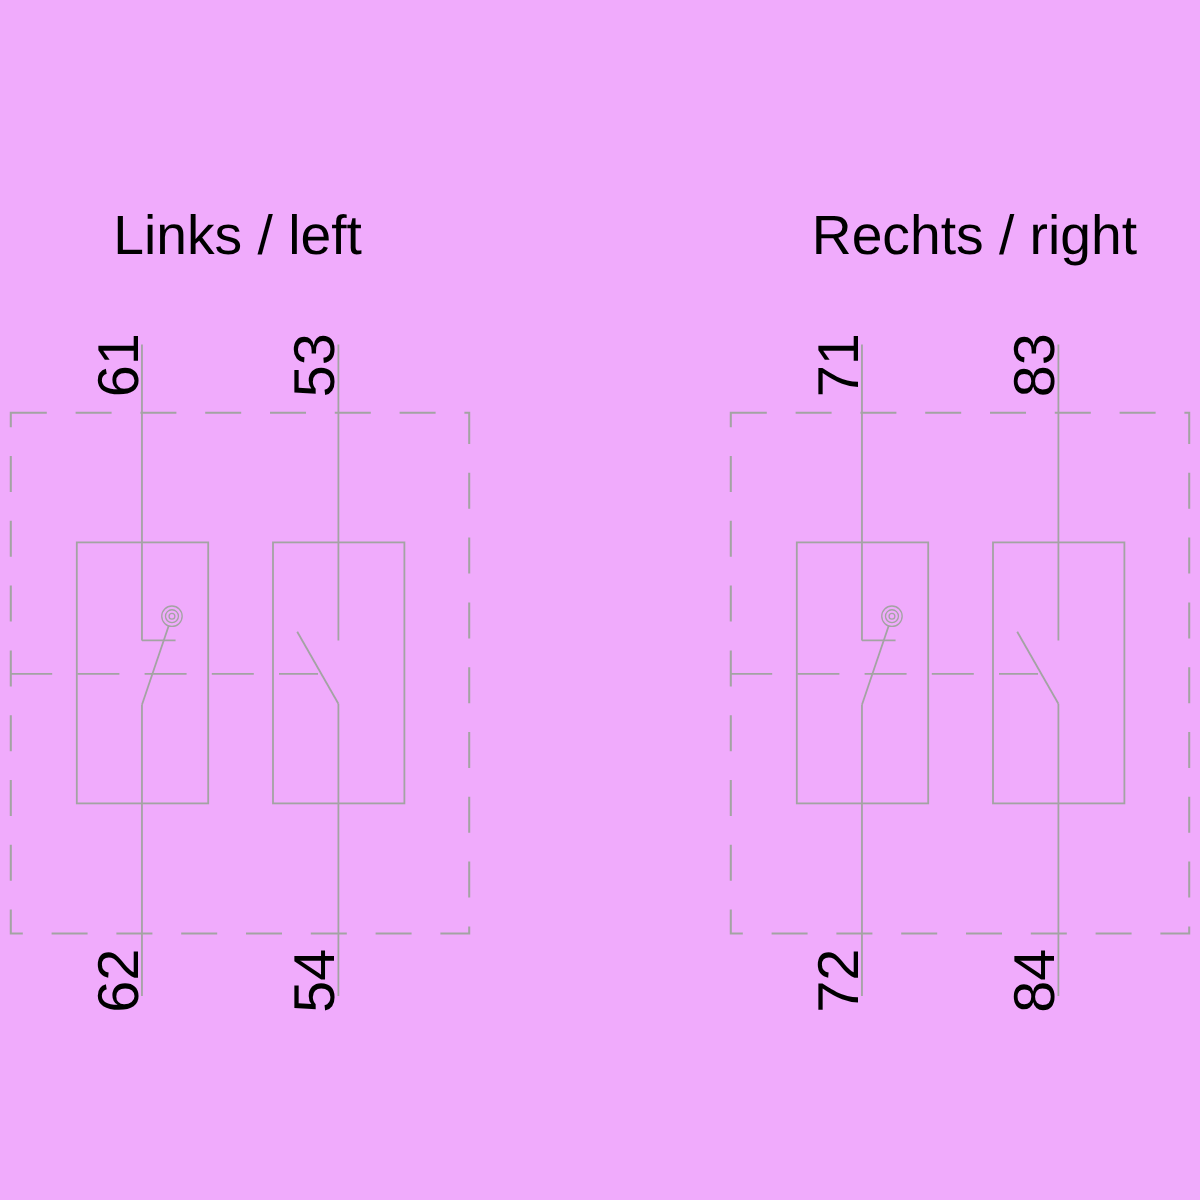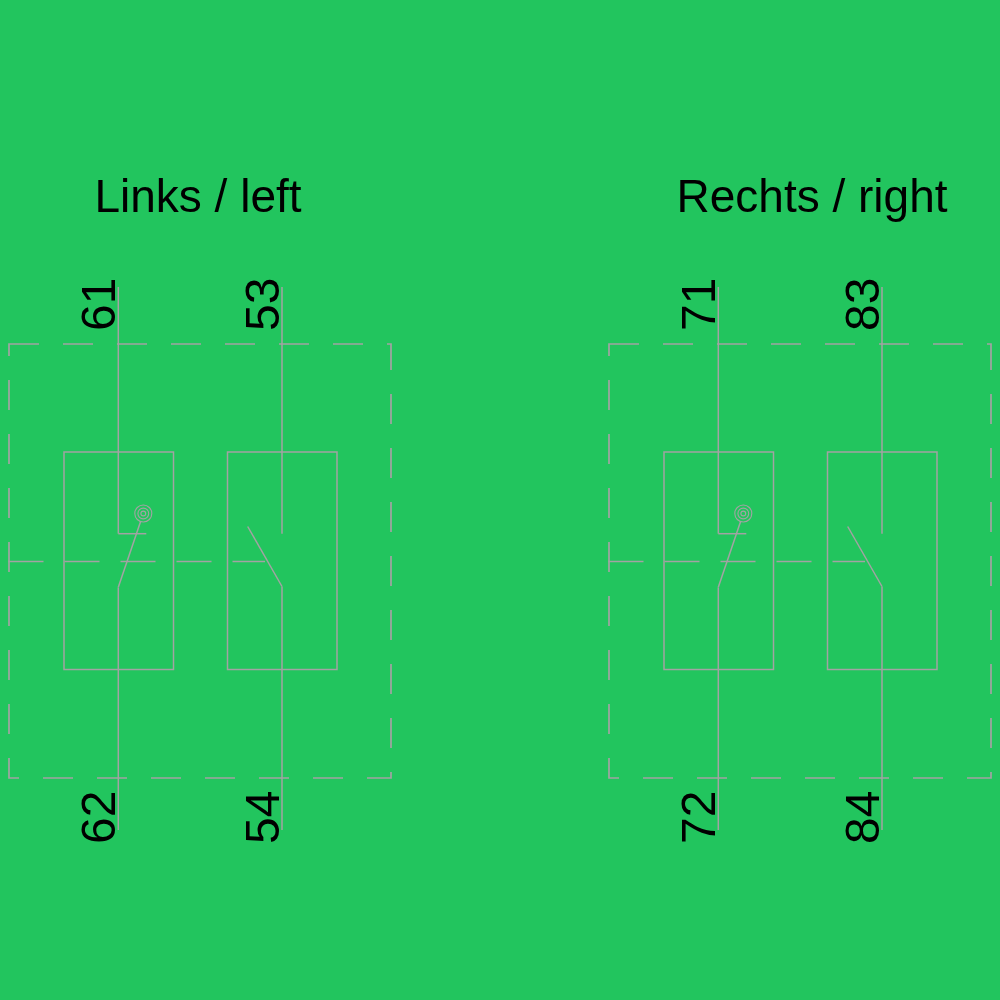--- a/index.html
+++ b/index.html
@@ -1,20 +1,20 @@
 <!DOCTYPE html>
 <html><head>
 <meta charset="utf-8">
 <style>
   html, body { margin: 0; padding: 0; background: #ffffff; }
   .stage {
     position: relative;
     width: 1000px;
     height: 1000px;
-    background: #22c55e;
+    background: #f0abfc;
     overflow: hidden;
     text-align: center;
   }
   svg { display: block; }
   .title-text {
     font-family: "Liberation Sans", "DejaVu Sans", sans-serif;
     font-size: 46px;
     fill: #000000;
     text-anchor: middle;
   }

